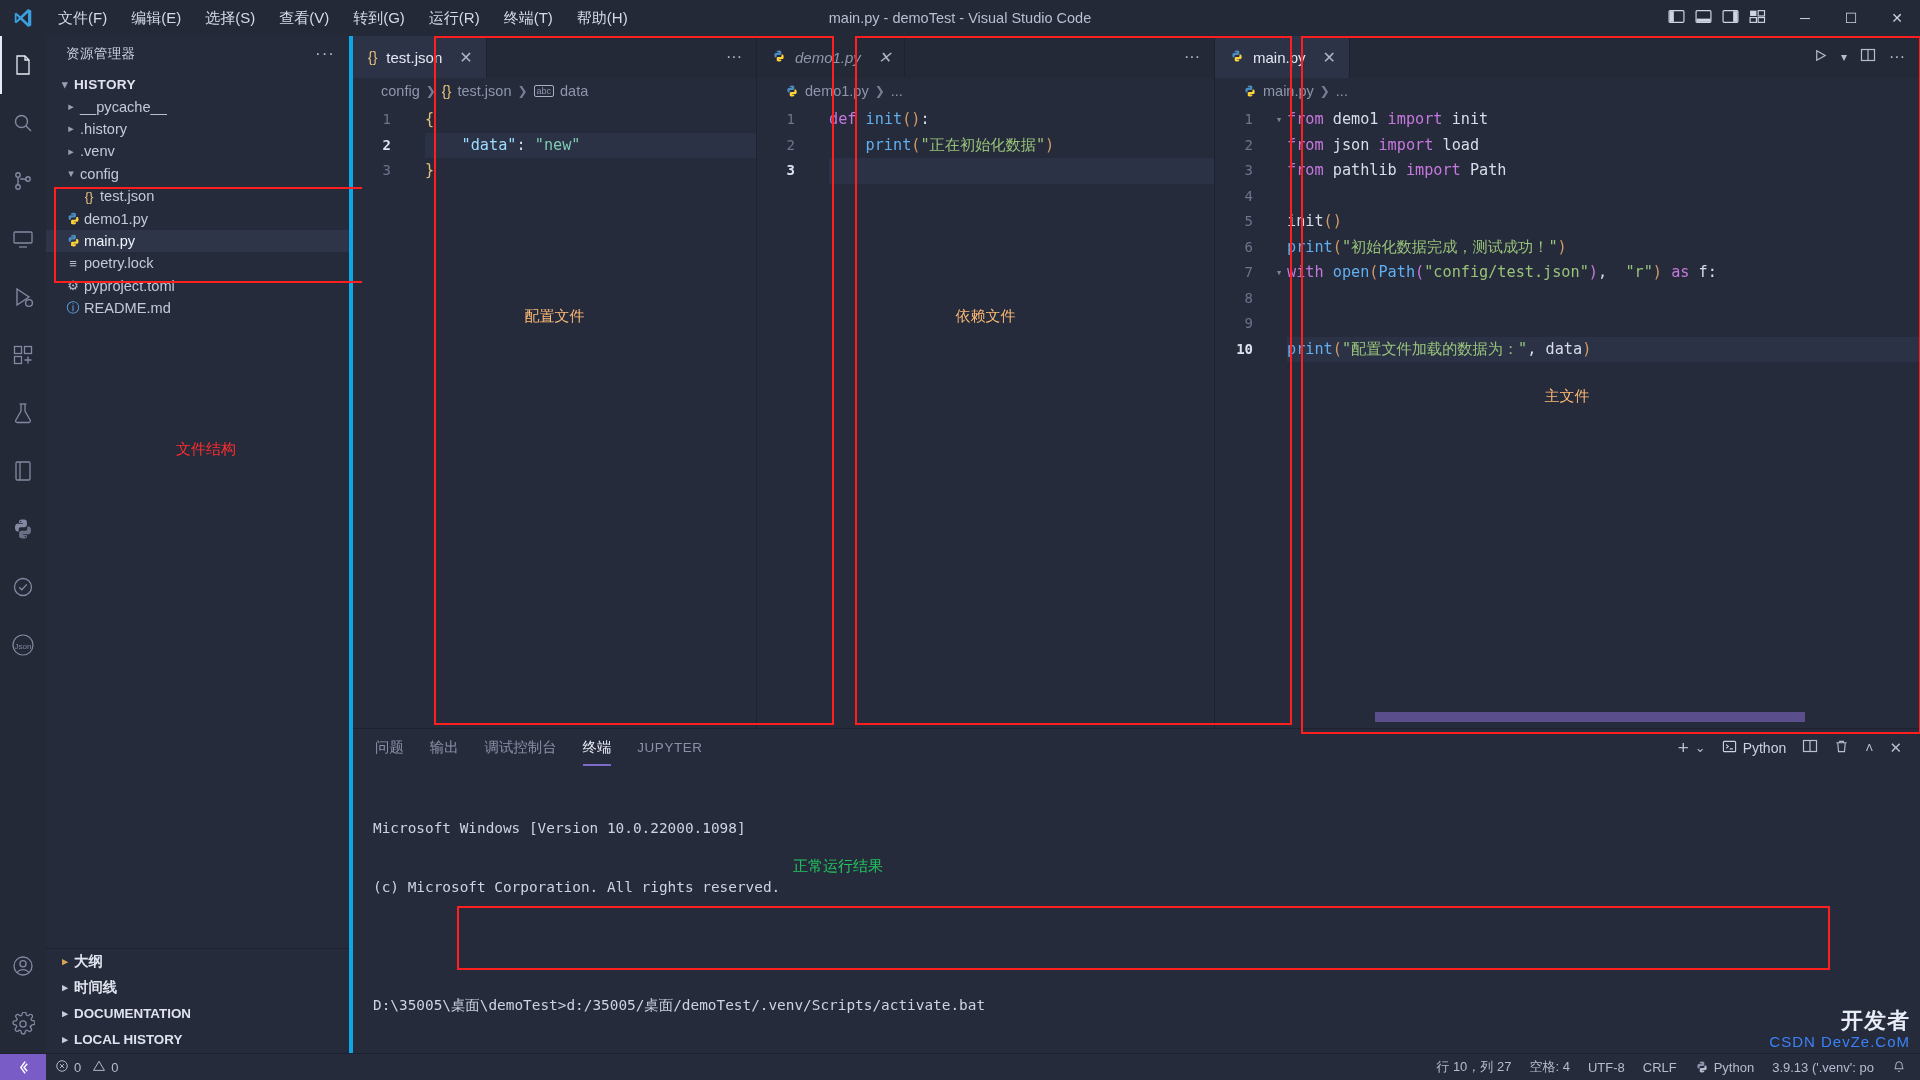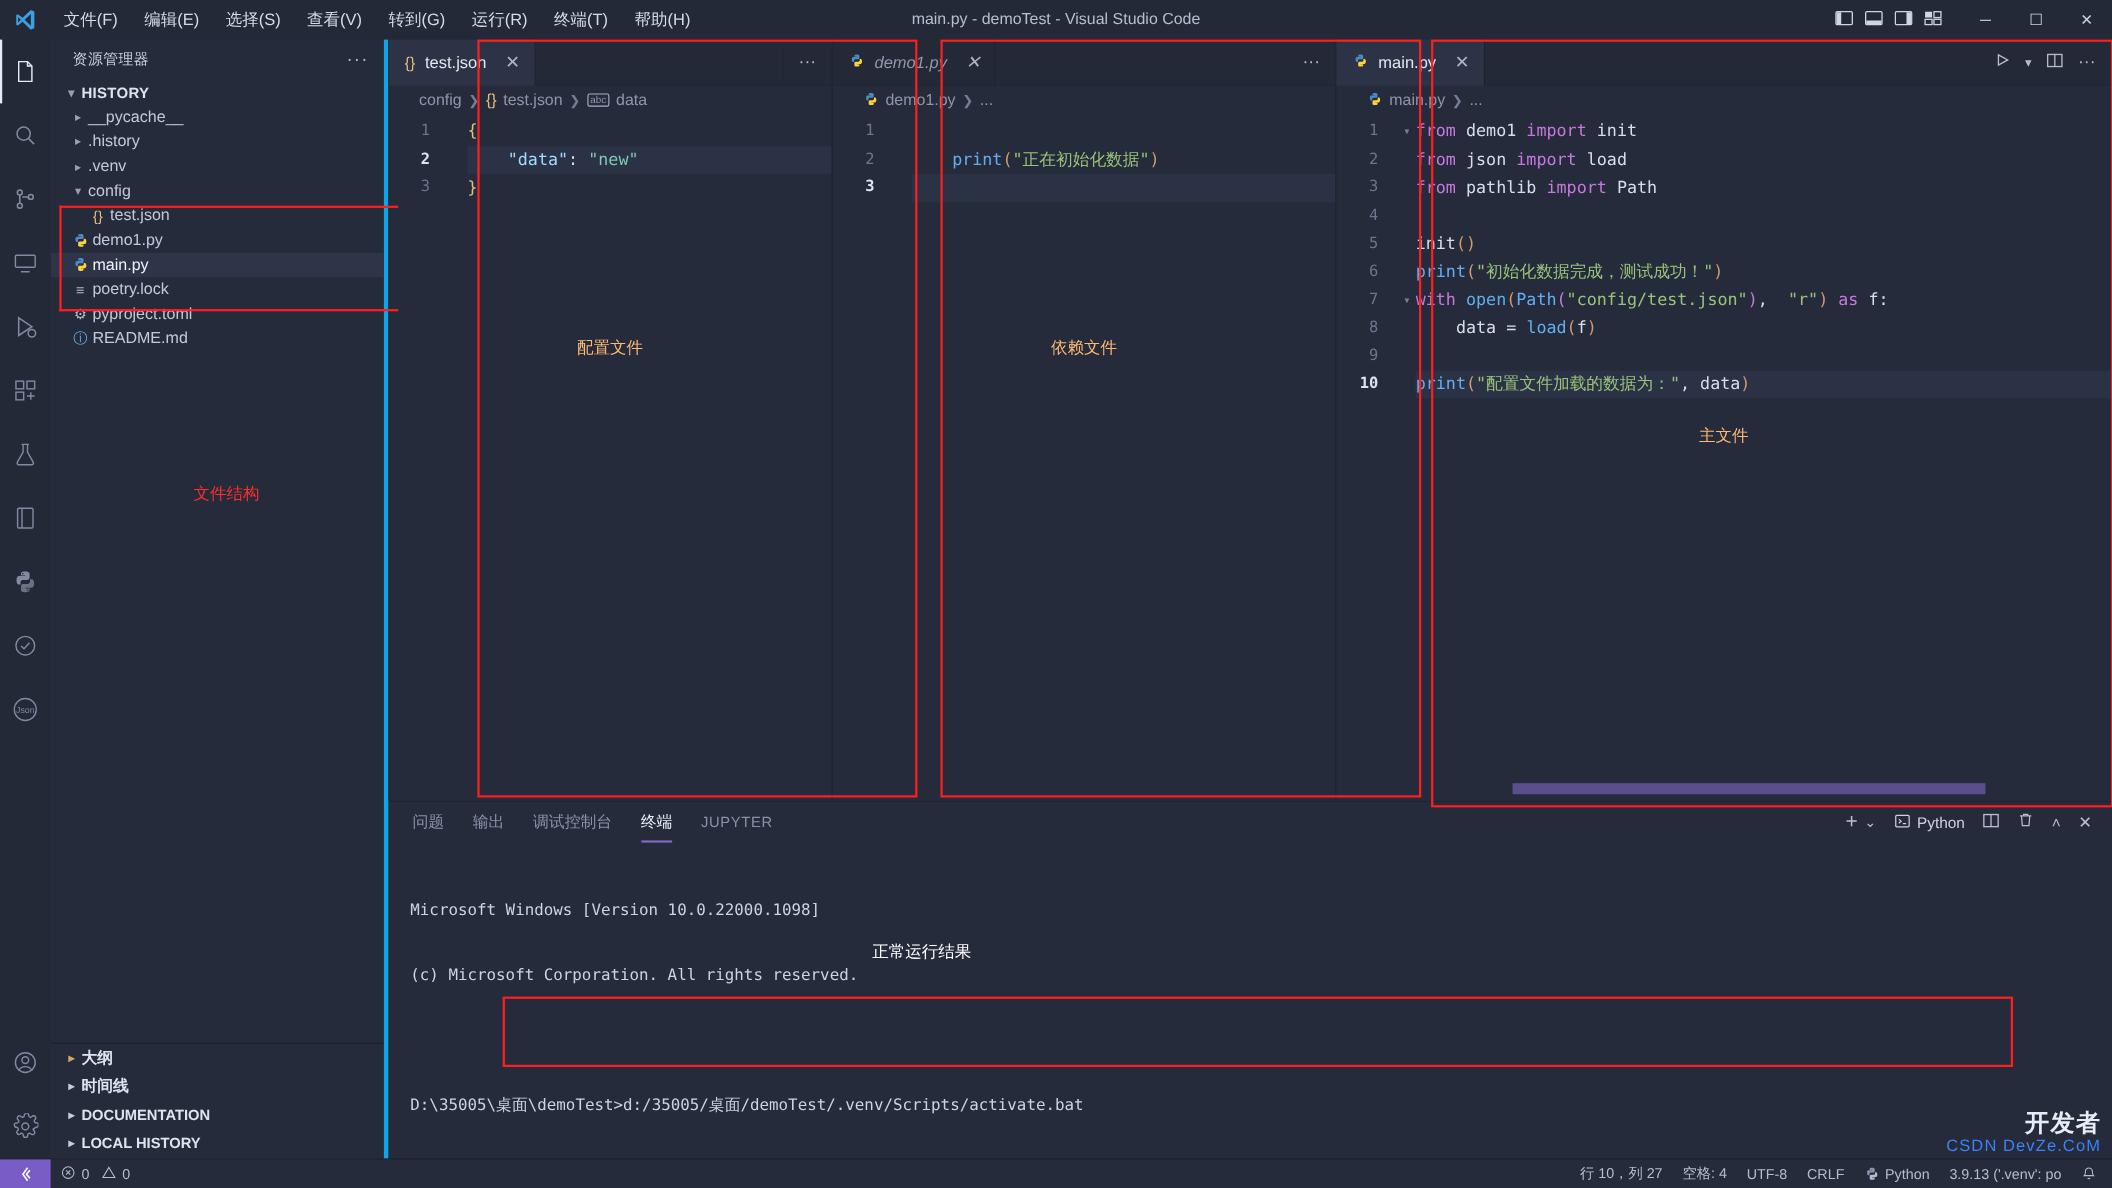--- a/index.html
+++ b/index.html
@@ -103,21 +103,21 @@
   .panel-tabs { height:37px; display:flex; align-items:center; padding-left:22px; gap:26px; flex:0 0 37px; position:relative; }
   .ptab { font-size:14.4px; color:#8b92a8; position:relative; padding:8px 0 9px; white-space:nowrap; }
   .ptab.active { color:#e9edf7; }
   .ptab.active:after { content:""; position:absolute; left:0; right:0; bottom:0; height:1.5px; background:#7e6ac7; }
   .ptab.latin { font-size:13.4px; letter-spacing:.6px; }
   .panel-actions { margin-left:auto; display:flex; align-items:center; gap:16px; padding-right:18px; color:#b9bfd0; font-size:15px; }
   .pa-chip { display:flex; align-items:center; gap:6px; font-size:14px; color:#cdd2e1; }
 
   .terminal { flex:1 1 auto; padding:14px 0 0 20px; font-family:"DejaVu Sans Mono", monospace; font-size:14.4px; line-height:19.6px; color:#cdd3e3; white-space:pre; overflow:hidden; position:relative; }
   .tline { height:19.6px; }
-  .term-note { position:absolute; color:#ffffff; font-size:15px; font-family:"Liberation Sans", sans-serif; }
+  .term-note { position:absolute; color:#22c55e; font-size:15px; font-family:"Liberation Sans", sans-serif; }
 
   
   .statusbar { height:27px; background:#262b3c; border-top:1px solid #1d2130; display:flex; align-items:center; font-size:13px; color:#b6bccd; flex:0 0 27px; }
   .sb-remote { width:46px; height:27px; background:#7a5cc6; display:flex; align-items:center; justify-content:center; color:#fff; font-size:13px; }
   .st-item { padding:0 9px; display:flex; align-items:center; gap:5px; white-space:nowrap; }
   .st-right { margin-left:auto; display:flex; align-items:center; }
   .watermark { position:absolute; right:10px; bottom:30px; text-align:right; z-index:60; }
   .wm1 { color:#e8ecf6; font-size:22px; font-weight:bold; letter-spacing:1px; line-height:24px; }
   .wm2 { color:#3b82f6; font-size:15px; letter-spacing:1px;text-align:right; }
 </style>
@@ -417,20 +417,21 @@
                 </svg>
             </span>
             <span>demo1.py</span>
             <span class="bc-sep">❯</span>
             <span>...</span>
           </div>
           <div class="code">
             <div class="cline">
               <span class="lnum">1</span>
               <span class="fold"></span>
+              <span class="ctext"><span class="kw">def</span> <span class="fn">init</span><span class="paren">()</span><span class="pun">:</span></span>
             </div>
             <div class="cline">
               <span class="lnum">2</span>
               <span class="fold"></span>
               <span class="ctext">    <span class="fn">print</span><span class="paren">(</span><span class="str">"正在初始化数据"</span><span class="paren">)</span></span>
             </div>
             <div class="cline cur">
               <span class="lnum">3</span>
               <span class="fold"></span>
               <span class="ctext hl">                                   </span>
@@ -507,21 +508,20 @@
               <span class="ctext"><span class="fn">print</span><span class="paren">(</span><span class="str">"初始化数据完成，测试成功！"</span><span class="paren">)</span></span>
             </div>
             <div class="cline">
               <span class="lnum">7</span>
               <span class="fold">▾</span>
               <span class="ctext"><span class="kw">with</span> <span class="fn">open</span><span class="paren">(</span><span class="fn">Path</span><span class="paren2">(</span><span class="str">"config/test.json"</span><span class="paren2">)</span><span class="pun">,</span>  <span class="str">"r"</span><span class="paren">)</span> <span class="kw">as</span> <span class="pun">f</span><span class="pun">:</span></span>
             </div>
             <div class="cline">
               <span class="lnum">8</span>
               <span class="fold"></span>
-              <span class="ctext">    <span class="pun">data</span> <span class="pun">=</span> <span class="fn">load</span><span class="paren">(</span><span class="pun">f</span><span class="paren">)</span></span>
             </div>
             <div class="cline">
               <span class="lnum">9</span>
               <span class="fold"></span>
               <span class="ctext"></span>
             </div>
             <div class="cline cur">
               <span class="lnum">10</span>
               <span class="fold"></span>
               <span class="ctext hl"><span class="fn">print</span><span class="paren">(</span><span class="str">"配置文件加载的数据为："</span><span class="pun">,</span> <span class="pun">data</span><span class="paren">)</span>                       </span>

